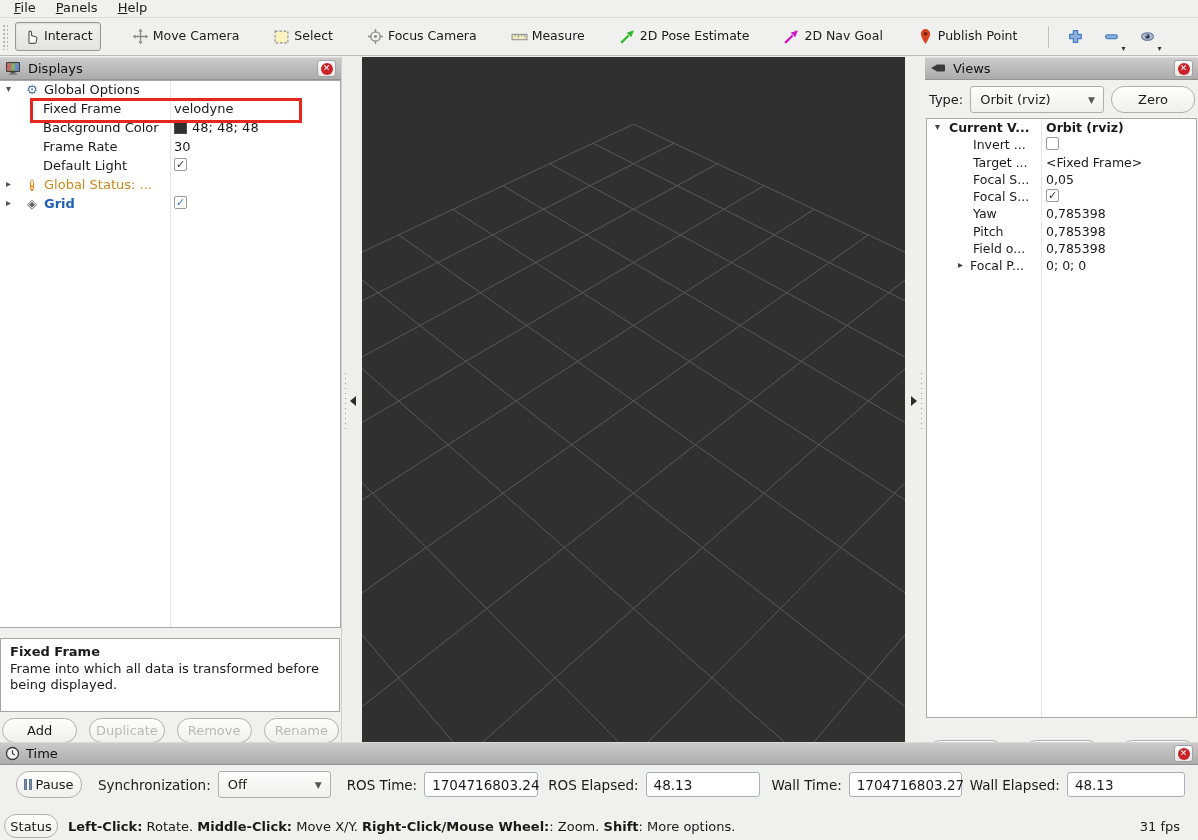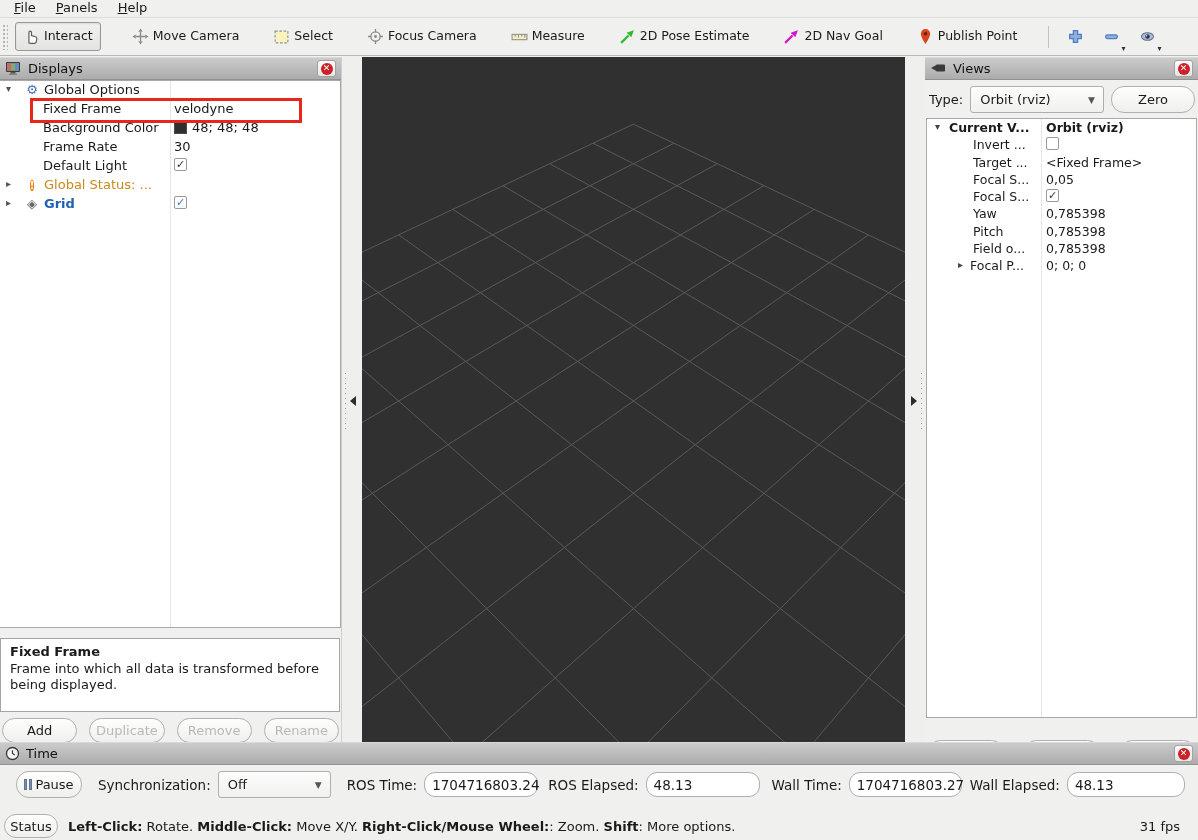--- a/index.html
+++ b/index.html
@@ -135,21 +135,21 @@
 
   
   .time-panel { position:absolute; top:735px; left:0; width:1198px; height:67px; }
   .time-header { position:absolute; top:7px; left:0; right:0; }
   .time-content { position:absolute; top:32px; left:0; right:0; height:35px; display:flex;
                   align-items:center; padding-left:16px; white-space:nowrap; }
   .pause-btn { width:66px; height:27px; gap:3px; }
   .pause-bars { display:flex; gap:2px; }
   .pause-bars span { width:3px; height:11px; background:#7c8fa8; border:1px solid #5f7490; }
   .tlabel { margin:0 7px 0 16px; font-size:13.5px; }
-  .tfield { height:25px; border:1px solid #a9b0b7; border-radius:11px; background:#fff;
+  .tfield { height:25px; border:1px solid #a9b0b7; border-radius:3px; background:#fff;
             padding:10px 7px; display:flex; align-items:center; font-size:13.5px; }
   .sync-combo { width:113px; height:27px; margin-left:7px; }
   .clockicon { width:15px; height:15px; }
 
   
   .statusbar { position:absolute; top:812px; left:0; width:1198px; height:28px; display:flex;
                align-items:center; padding:0 4px; }
   .reset-btn { width:54px; height:24px; margin-right:10px; }
   .status-text { white-space:nowrap; }
   .status-text .sb { font-weight:bold; }

